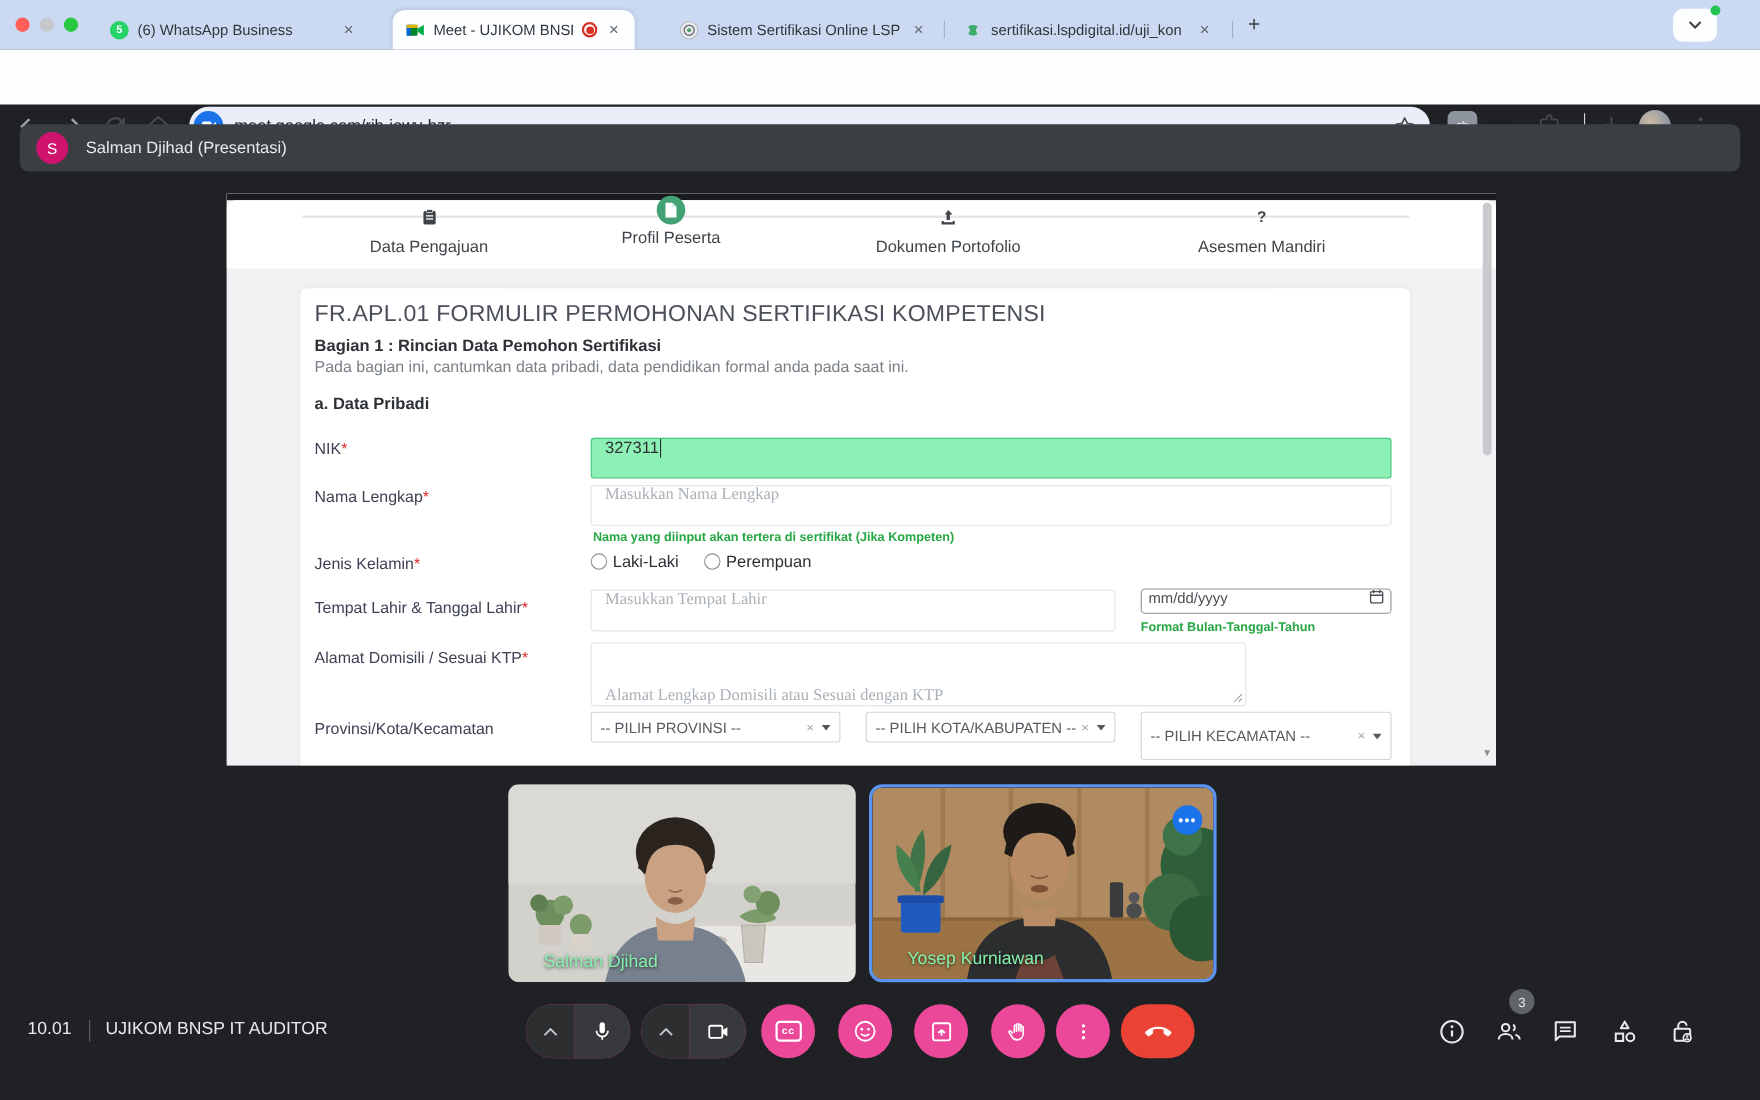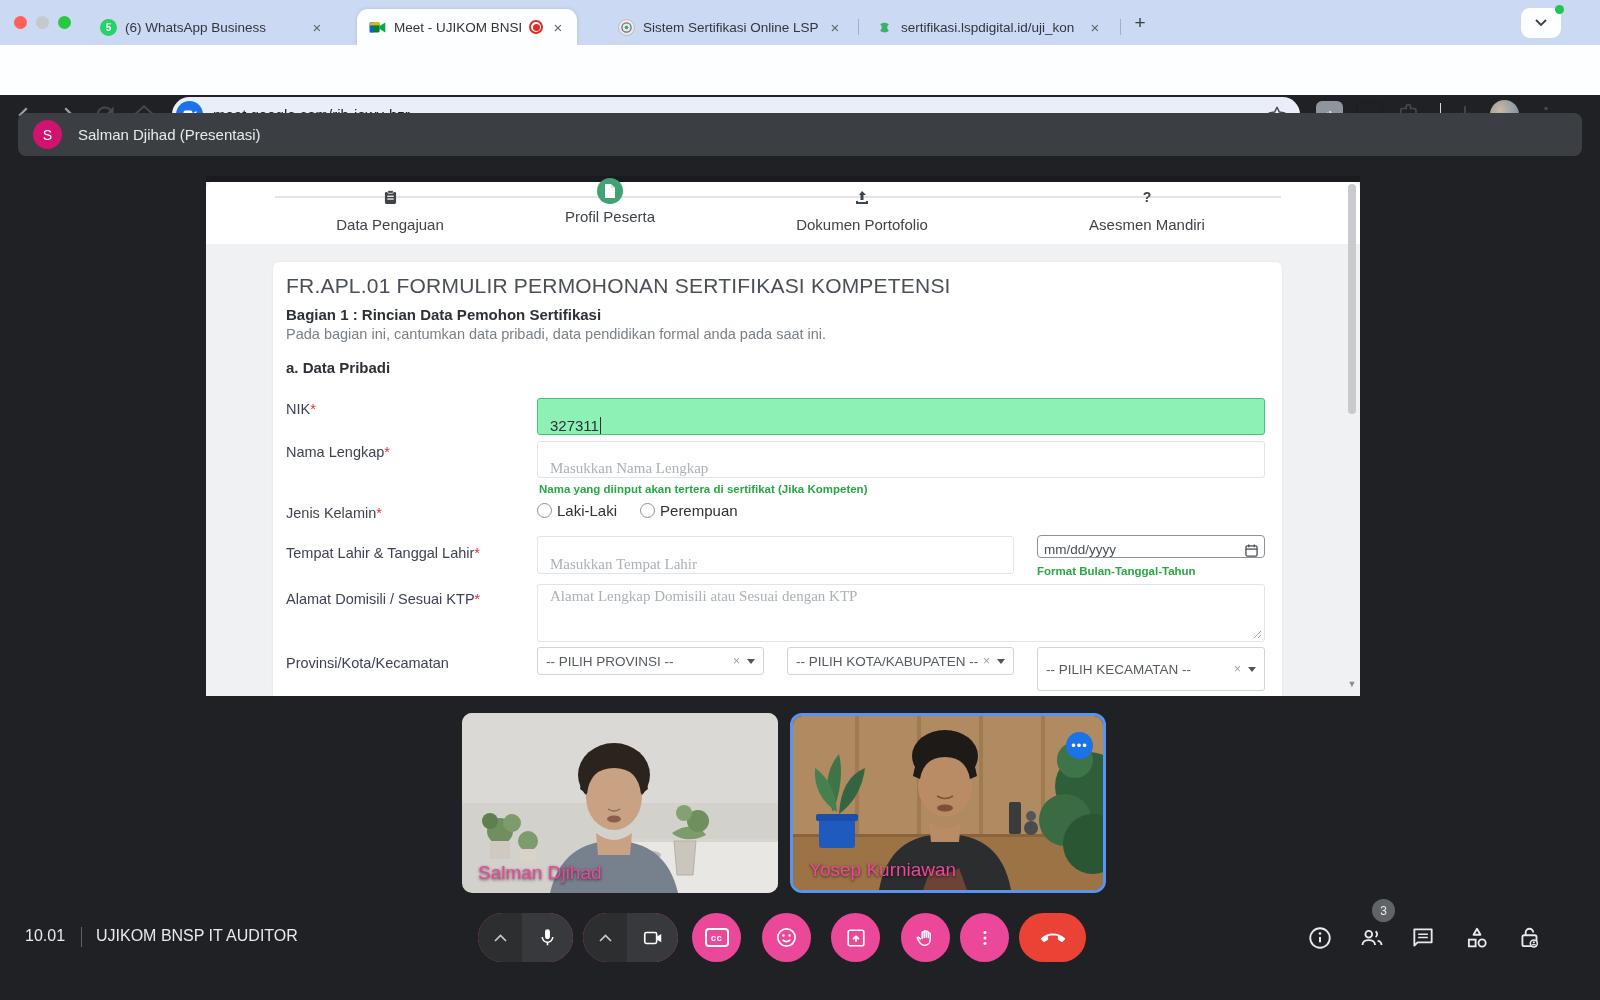--- a/index.html
+++ b/index.html
@@ -36,33 +36,33 @@
   .steplabel{font-size:15px;color:#3f4449;margin-top:6px;}
   .stepicon{display:inline-flex;align-items:center;justify-content:center;height:26px;}
   .stepcircle{width:26px;height:26px;border-radius:50%;display:inline-flex;align-items:center;justify-content:center;}
   #card{left:67px;top:86px;width:1009px;height:434px;background:#ffffff;border-radius:6px 6px 0 0;box-shadow:0 0 3px rgba(0,0,0,.06);}
   .ftitle{left:13px;top:12px;font-size:21px;color:#4a4f58;font-weight:500;letter-spacing:.2px;}
   .fpart{left:13px;top:44px;font-size:15px;color:#2d3136;font-weight:bold;}
   .fdesc{left:13px;top:64px;font-size:14.5px;color:#7a8088;}
   .fsub{left:13px;top:97px;font-size:15px;color:#2d3136;font-weight:bold;}
   .flabel{left:13px;font-size:14.5px;color:#3f4254;}
   .req{color:#e03131;}
-  .tinput{border:1px solid #e1e5e9;border-radius:3px;background:#fff;display:flex;align-items:flex-end;padding:0 12px;font-size:15px;}
+  .tinput{border:1px solid #e1e5e9;border-radius:3px;background:#fff;display:flex;align-items:flex-start;padding:0 12px;font-size:15px;}
   .ph{color:#aab1b9;font-family:Liberation Serif, serif;}
   .helper{color:#28a745;font-size:11.5px;font-weight:bold;}
   .radio{width:15px;height:15px;border:1px solid #8d9399;border-radius:50%;background:#fff;display:inline-block;flex:none;}
   .radiolbl{font-size:15px;color:#2d3136;margin-left:5px;}
   .sel{border:1px solid #d0d5da;border-radius:3px;background:#fff;display:flex;align-items:center;padding:0 8px;font-size:13.5px;color:#555b61;}
   .sel .cx{margin-left:auto;color:#9aa0a6;font-size:12px;}
   .sel .tri{width:0;height:0;border-left:4px solid transparent;border-right:4px solid transparent;border-top:5px solid #555;margin-left:7px;}
   #sharescroll{left:1142px;top:8px;width:8px;height:230px;background:#c8cacd;border-radius:4px;}
 
   
   .tile{top:713px;width:316px;height:180px;border-radius:10px;overflow:hidden;}
-  .tilename{left:16px;bottom:9px;color:#ec4899;font-size:19px;text-shadow:0 1px 3px rgba(0,0,0,.7);z-index:5;}
+  .tilename{left:32px;bottom:9px;color:#86efac;font-size:16px;text-shadow:0 1px 3px rgba(0,0,0,.7);z-index:5;}
   #tile-right{border:3px solid #5b94f0;border-radius:12px;}
   #tile-dots{width:27px;height:27px;border-radius:50%;background:#1a73e8;display:flex;align-items:center;justify-content:center;z-index:6;}
   #tile-dots span{color:#fff;font-size:13px;letter-spacing:1px;line-height:10px;}
 
   
   .barleft{color:#e8eaed;font-size:16px;top:927px;}
   .ctl{top:913px;height:49px;background:#ec4899;border-radius:25px;display:flex;align-items:center;justify-content:center;}
   .ctl.round{width:49px;}
   .splitpill{width:95px;}
   .splitpill .chev{width:44px;height:49px;display:flex;align-items:center;justify-content:center;background:#2c2e30;border-radius:25px 0 0 25px;}
@@ -274,21 +274,21 @@
         <span style="color:#4a4f55;">mm/dd/yyyy</span>
         <svg style="margin-left:auto;" width="13" height="13" viewBox="0 0 14 14">
             <rect x="1" y="2" width="12" height="11" rx="1.5" fill="none" stroke="#4a4f55" stroke-width="1.4"></rect>
             <path d="M1 5.5h12" stroke="#4a4f55" stroke-width="1.4"></path>
             <path d="M4 0.5v3M10 0.5v3" stroke="#4a4f55" stroke-width="1.4"></path>
           </svg>
       </div>
       <div class="abs helper" style="left:764px;top:303px;">Format Bulan-Tanggal-Tahun</div>
 
       <div class="abs flabel" style="top:329px;"><span>Alamat Domisili / Sesuai KTP</span><span class="req">*</span></div>
-      <div class="abs tinput" style="left:264px;top:322px;width:728px;height:58px;align-items:flex-start;padding-top:3px;">
+      <div class="abs tinput" style="left:264px;top:322px;width:596px;height:58px;align-items:flex-end;padding-top:3px;">
         <span class="ph">Alamat Lengkap Domisili atau Sesuai dengan KTP</span>
         <svg class="abs" style="right:2px;bottom:2px;" width="9" height="9" viewBox="0 0 9 9">
             <path d="M8 1L1 8M8 5L5 8" stroke="#9aa0a6" stroke-width="1"></path>
           </svg>
       </div>
 
       <div class="abs flabel" style="top:393px;">Provinsi/Kota/Kecamatan</div>
       <div class="abs sel" style="left:264px;top:385px;width:227px;height:28px;">
         <span>-- PILIH PROVINSI --</span>
         <span class="cx">×</span>

